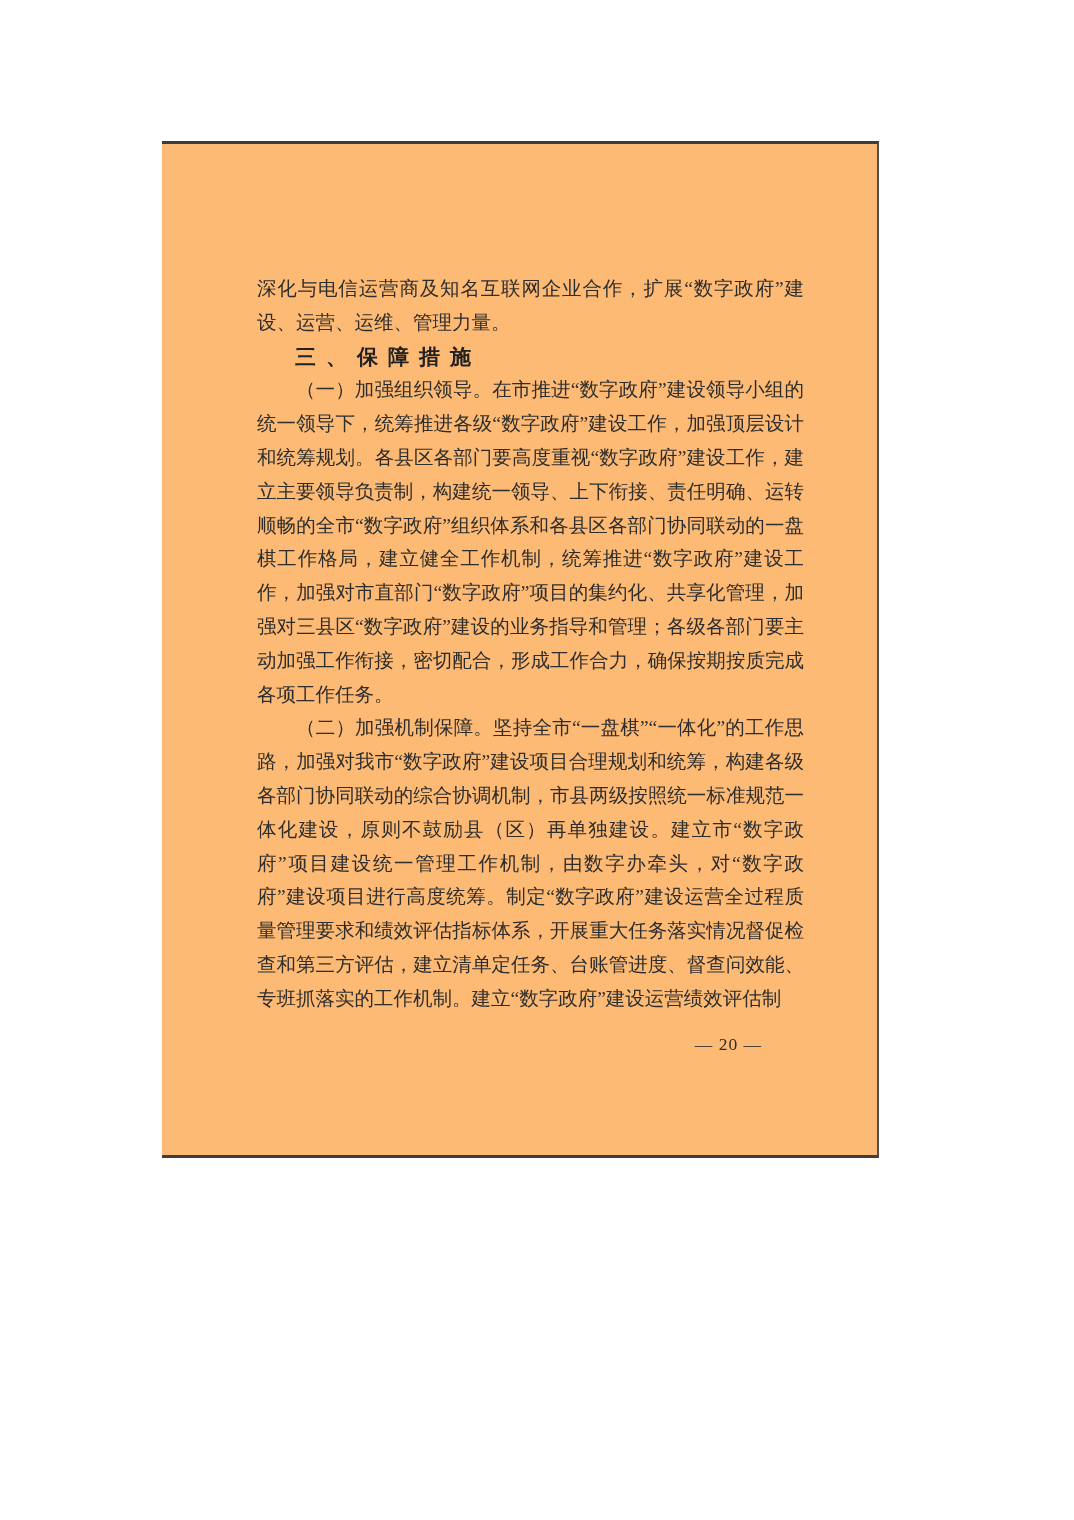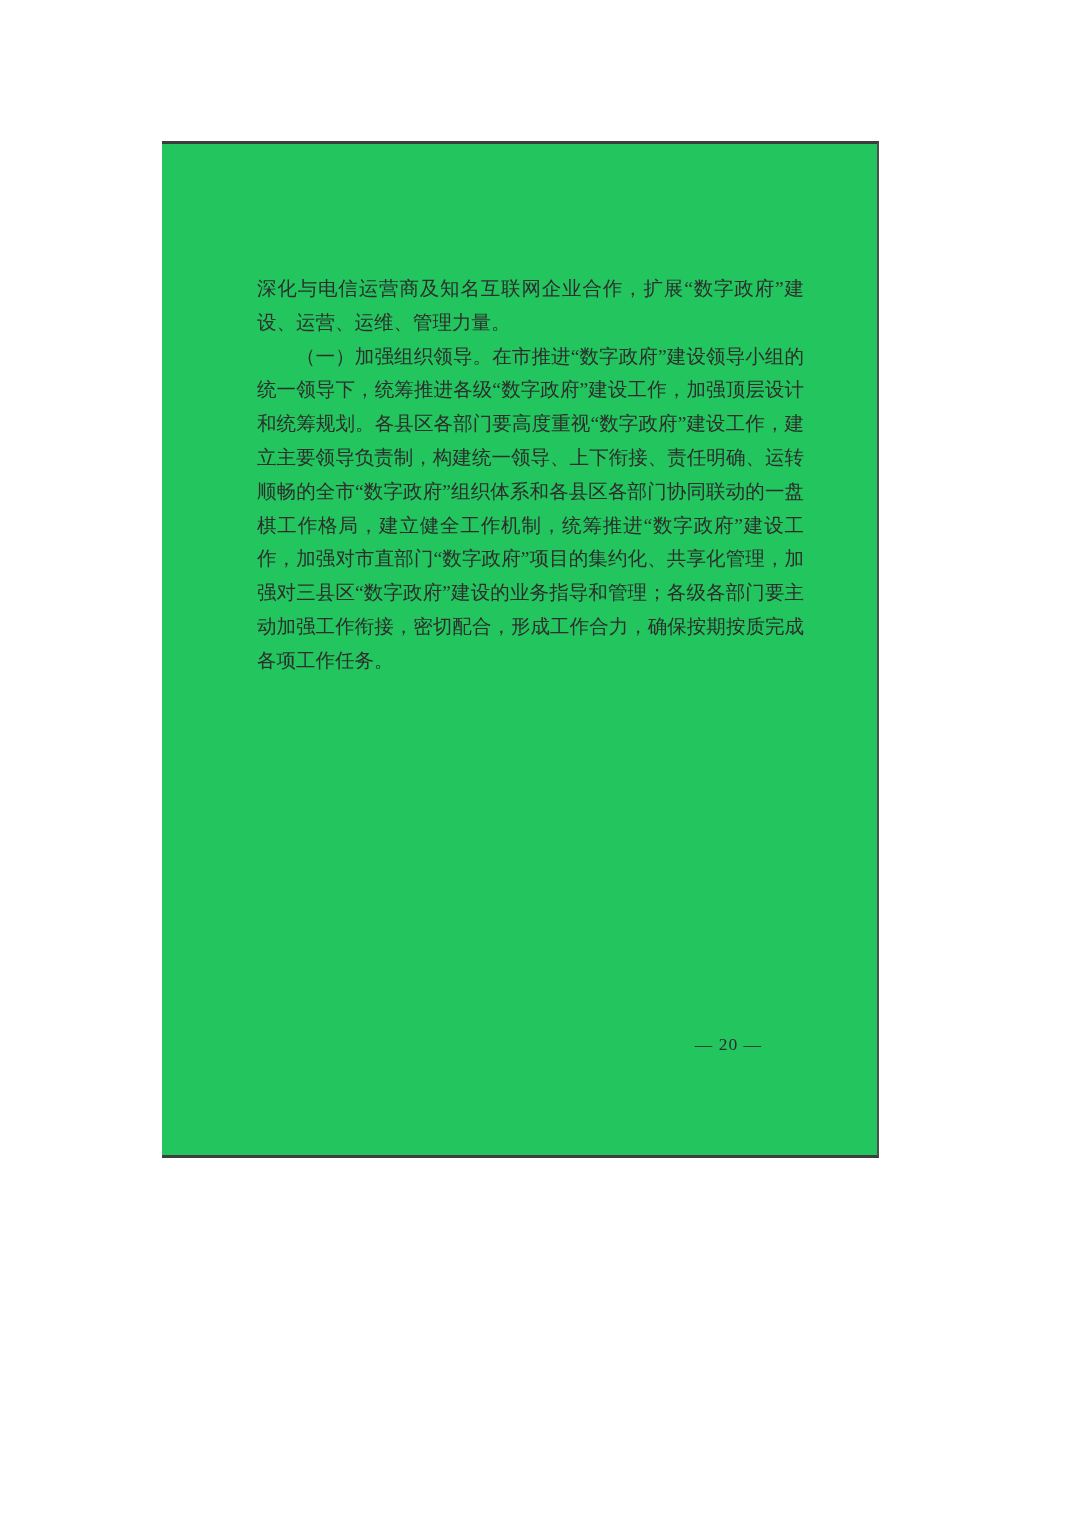--- a/index.html
+++ b/index.html
@@ -14,21 +14,21 @@
     font-family: "Liberation Serif", "DejaVu Serif", serif;
     overflow: hidden;
   }
   .sheet {
     position: absolute;
     left: 162px;
     top: 141px;
     width: 717px;
     height: 1017px;
     box-sizing: border-box;
-    background: #22c55e;
+    background: #fdba74;
     border-top: 3px solid #3c3c3c;
     border-bottom: 3px solid #3e3e3e;
     border-right: 2px solid #4e4e4e;
     border-left: none;
   }
   .text-block {
     position: absolute;
     left: 95px;
     top: 128px;
     width: 547px;
@@ -68,16 +68,18 @@
     color: #2d2d2d;
     white-space: nowrap;
   }
 </style>
 </head>
 <body>
 
 <div class="sheet">
   <div class="text-block">
     <p class="para no-indent">深化与电信运营商及知名互联网企业合作，扩展“数字政府”建设、运营、运维、管理力量。</p>
+    <div class="heading">三、保障措施</div>
     <p class="para">（一）加强组织领导。在市推进“数字政府”建设领导小组的统一领导下，统筹推进各级“数字政府”建设工作，加强顶层设计和统筹规划。各县区各部门要高度重视“数字政府”建设工作，建立主要领导负责制，构建统一领导、上下衔接、责任明确、运转顺畅的全市“数字政府”组织体系和各县区各部门协同联动的一盘棋工作格局，建立健全工作机制，统筹推进“数字政府”建设工作，加强对市直部门“数字政府”项目的集约化、共享化管理，加强对三县区“数字政府”建设的业务指导和管理；各级各部门要主动加强工作衔接，密切配合，形成工作合力，确保按期按质完成各项工作任务。</p>
+    <p class="para">（二）加强机制保障。坚持全市“一盘棋”“一体化”的工作思路，加强对我市“数字政府”建设项目合理规划和统筹，构建各级各部门协同联动的综合协调机制，市县两级按照统一标准规范一体化建设，原则不鼓励县（区）再单独建设。建立市“数字政府”项目建设统一管理工作机制，由数字办牵头，对“数字政府”建设项目进行高度统筹。制定“数字政府”建设运营全过程质量管理要求和绩效评估指标体系，开展重大任务落实情况督促检查和第三方评估，建立清单定任务、台账管进度、督查问效能、专班抓落实的工作机制。建立“数字政府”建设运营绩效评估制</p>
   </div>
   <div class="page-number">— 20 —</div>
 </div>
 
 </body></html>

